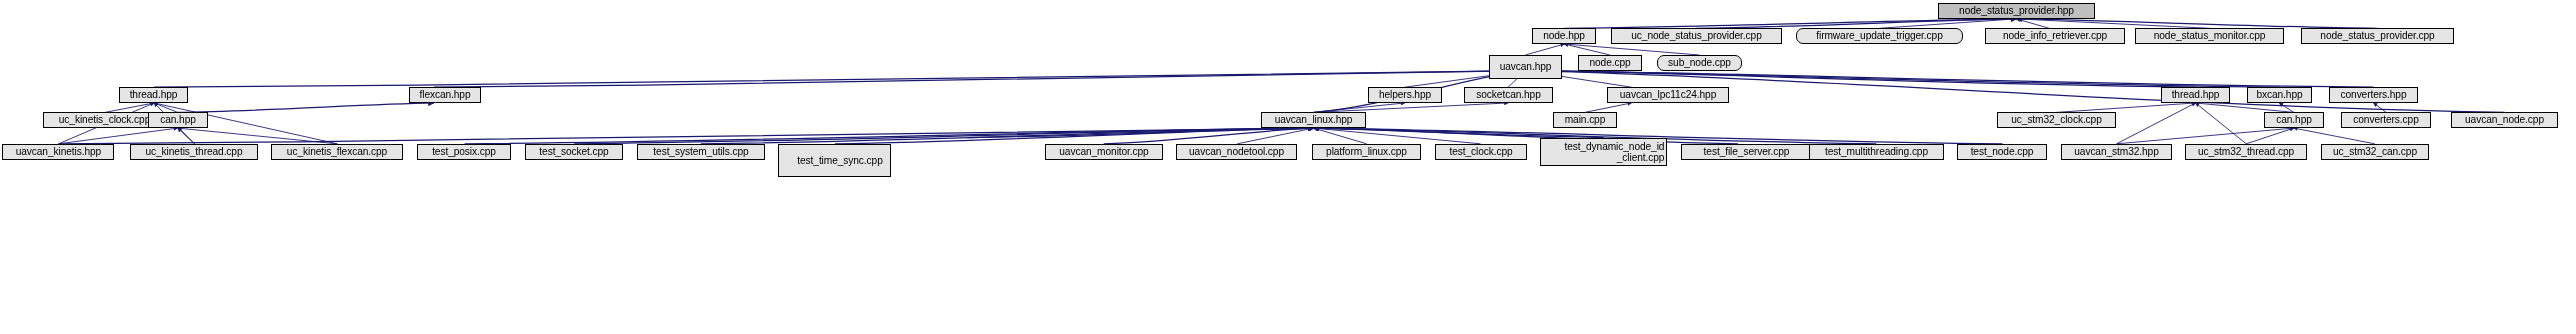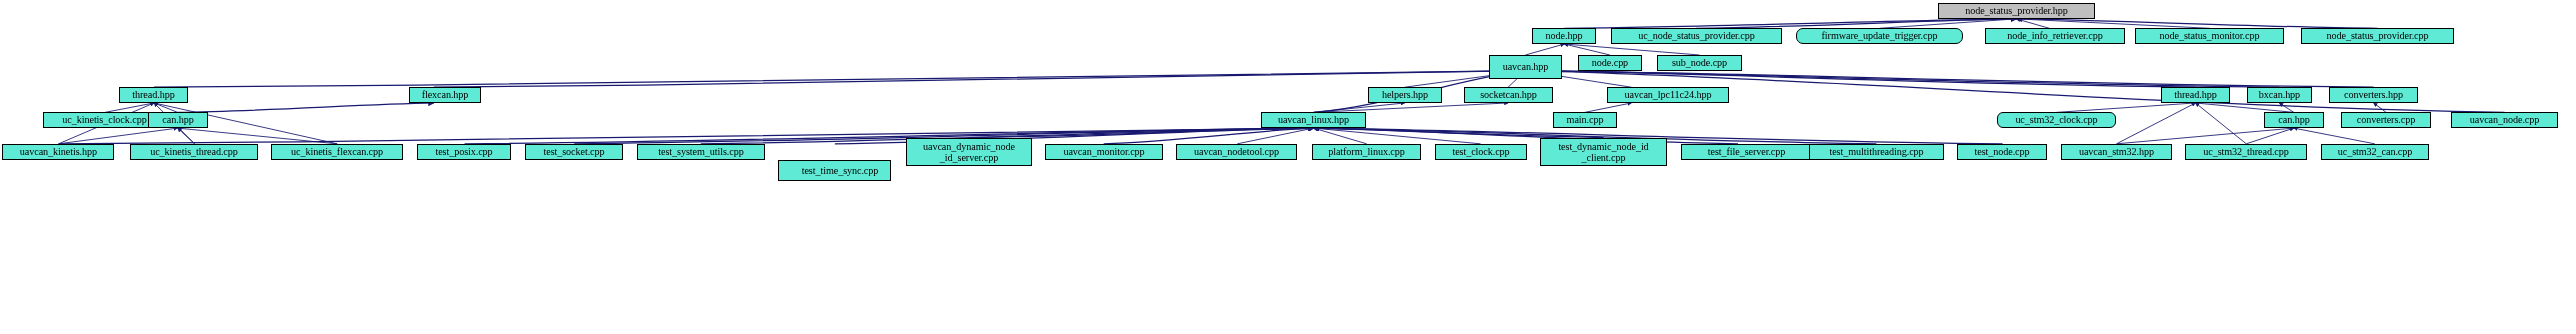--- a/index.html
+++ b/index.html
@@ -6,21 +6,21 @@
   html, body {
     margin: 0;
     padding: 0;
     background: #ffffff;
   }
   #graph-root {
     position: relative;
     width: 2576px;
     height: 334px;
     background: #ffffff;
-    font-family: Liberation Serif, serif;
+    font-family: Liberation Sans, sans-serif;
     overflow: hidden;
   }
   #edge-layer {
     position: absolute;
     left: 0;
     top: 0;
     width: 2576px;
     height: 334px;
     pointer-events: none;
   }
@@ -28,21 +28,21 @@
     position: absolute;
     left: 0;
     top: 0;
     width: 2576px;
     height: 334px;
   }
   .gnode {
     position: absolute;
     box-sizing: border-box;
     border: 0.8px solid #000000;
-    background: #5eead4;
+    background: #e5e5e5;
     color: #000000;
     font-size: 10.2px;
     line-height: 1.08;
     text-align: center;
     display: flex;
     align-items: center;
     justify-content: center;
     white-space: pre;
     letter-spacing: -0.1px;
     cursor: pointer;
@@ -130,51 +130,49 @@
   <div id="node-layer">
       <div class="gnode root" style="left: 1938px; top: 3.1px; width: 157px; height: 15.7px;"><span class="lbl">node_status_provider.hpp</span></div>
       <div class="gnode" style="left: 1532px; top: 28px; width: 64px; height: 15.7px;"><span class="lbl">node.hpp</span></div>
       <div class="gnode" style="left: 1611px; top: 28px; width: 171px; height: 15.7px;"><span class="lbl">uc_node_status_provider.cpp</span></div>
       <div class="gnode" style="left: 1796px; top: 28px; width: 167px; height: 15.7px; border-radius: 7px;"><span class="lbl">firmware_update_trigger.cpp</span></div>
       <div class="gnode" style="left: 1979px; top: 28px; width: 140px; height: 15.7px; margin-left: 6px;"><span class="lbl">node_info_retriever.cpp</span></div>
       <div class="gnode" style="left: 2135px; top: 28px; width: 149px; height: 15.7px;"><span class="lbl">node_status_monitor.cpp</span></div>
       <div class="gnode" style="left: 2301px; top: 28px; width: 153px; height: 15.7px;"><span class="lbl">node_status_provider.cpp</span></div>
       <div class="gnode" style="left: 1489px; top: 55px; width: 73px; height: 24px;"><span class="lbl">uavcan.hpp</span></div>
       <div class="gnode" style="left: 1578px; top: 55px; width: 64px; height: 15.7px;"><span class="lbl">node.cpp</span></div>
-      <div class="gnode" style="left: 1657px; top: 55px; width: 85px; height: 15.7px;"><span class="lbl">sub_node.cpp</span></div>
+      <div class="gnode" style="left: 1657px; top: 55px; width: 85px; height: 15.7px; border-radius: 7px;"><span class="lbl">sub_node.cpp</span></div>
       <div class="gnode" style="left: 119px; top: 87px; width: 69px; height: 15.7px;"><span class="lbl">thread.hpp</span></div>
       <div class="gnode" style="left: 409px; top: 87px; width: 72px; height: 15.7px;"><span class="lbl">flexcan.hpp</span></div>
       <div class="gnode" style="left: 1368px; top: 87px; width: 74px; height: 15.7px;"><span class="lbl">helpers.hpp</span></div>
       <div class="gnode" style="left: 1464px; top: 87px; width: 89px; height: 15.7px;"><span class="lbl">socketcan.hpp</span></div>
       <div class="gnode" style="left: 1571px; top: 87px; width: 122px; height: 15.7px; margin-left: 36px;"><span class="lbl">uavcan_lpc11c24.hpp</span></div>
       <div class="gnode" style="left: 2161px; top: 87px; width: 69px; height: 15.7px;"><span class="lbl">thread.hpp</span></div>
       <div class="gnode" style="left: 2247px; top: 87px; width: 65px; height: 15.7px;"><span class="lbl">bxcan.hpp</span></div>
       <div class="gnode" style="left: 2329px; top: 87px; width: 89px; height: 15.7px;"><span class="lbl">converters.hpp</span></div>
       <div class="gnode" style="left: 43px; top: 112px; width: 123px; height: 15.7px;"><span class="lbl">uc_kinetis_clock.cpp</span></div>
       <div class="gnode" style="left: 148px; top: 112px; width: 60px; height: 15.7px;"><span class="lbl">can.hpp</span></div>
       <div class="gnode" style="left: 1261px; top: 112px; width: 105px; height: 15.7px;"><span class="lbl">uavcan_linux.hpp</span></div>
       <div class="gnode" style="left: 1553px; top: 112px; width: 64px; height: 15.7px;"><span class="lbl">main.cpp</span></div>
-      <div class="gnode" style="left: 1997px; top: 112px; width: 119px; height: 15.7px; border-radius: 6px;"><span class="lbl">uc_stm32_clock.cpp</span></div>
+      <div class="gnode" style="left: 1997px; top: 112px; width: 119px; height: 15.7px;"><span class="lbl">uc_stm32_clock.cpp</span></div>
       <div class="gnode" style="left: 2264px; top: 112px; width: 60px; height: 15.7px;"><span class="lbl">can.hpp</span></div>
       <div class="gnode" style="left: 2341px; top: 112px; width: 90px; height: 15.7px;"><span class="lbl">converters.cpp</span></div>
       <div class="gnode" style="left: 2451px; top: 112px; width: 107px; height: 15.7px;"><span class="lbl">uavcan_node.cpp</span></div>
       <div class="gnode" style="left: 2.4px; top: 144px; width: 112px; height: 15.7px;"><span class="lbl">uavcan_kinetis.hpp</span></div>
       <div class="gnode" style="left: 130px; top: 144px; width: 128px; height: 15.7px;"><span class="lbl">uc_kinetis_thread.cpp</span></div>
       <div class="gnode" style="left: 271px; top: 144px; width: 132px; height: 15.7px;"><span class="lbl">uc_kinetis_flexcan.cpp</span></div>
       <div class="gnode" style="left: 417px; top: 144px; width: 94px; height: 15.7px;"><span class="lbl">test_posix.cpp</span></div>
       <div class="gnode" style="left: 525px; top: 144px; width: 98px; height: 15.7px;"><span class="lbl">test_socket.cpp</span></div>
       <div class="gnode" style="left: 637px; top: 144px; width: 128px; height: 15.7px;"><span class="lbl">test_system_utils.cpp</span></div>
-      <div class="gnode" style="left: 778px; top: 160px; width: 113px; height: 21px; padding-left: 11px;"><span class="lbl">test_time_sync.cpp</span></div>
-      <div class="gnode two-line" style="left: 906px; top: 138px; width: 126px; height: 28px;"><span class="lbl">uavcan_dynamic_node
-_id_server.cpp</span></div>
+      <div class="gnode" style="left: 778px; top: 144px; width: 113px; height: 33px; padding-left: 11px;"><span class="lbl">test_time_sync.cpp</span></div>
       <div class="gnode" style="left: 1045px; top: 144px; width: 118px; height: 15.7px;"><span class="lbl">uavcan_monitor.cpp</span></div>
       <div class="gnode" style="left: 1176px; top: 144px; width: 121px; height: 15.7px;"><span class="lbl">uavcan_nodetool.cpp</span></div>
       <div class="gnode" style="left: 1312px; top: 144px; width: 109px; height: 15.7px;"><span class="lbl">platform_linux.cpp</span></div>
       <div class="gnode" style="left: 1435px; top: 144px; width: 92px; height: 15.7px;"><span class="lbl">test_clock.cpp</span></div>
-      <div class="gnode two-line" style="left: 1540px; top: 138px; width: 127px; height: 28px;"><span class="lbl">test_dynamic_node_id
+      <div class="gnode two-line" style="left: 1540px; top: 138px; width: 127px; height: 28px; text-align: right;"><span class="lbl">test_dynamic_node_id
 _client.cpp</span></div>
       <div class="gnode" style="left: 1681px; top: 144px; width: 131px; height: 15.7px;"><span class="lbl">test_file_server.cpp</span></div>
       <div class="gnode" style="left: 1809px; top: 144px; width: 135px; height: 15.7px;"><span class="lbl">test_multithreading.cpp</span></div>
       <div class="gnode" style="left: 1957px; top: 144px; width: 90px; height: 15.7px;"><span class="lbl">test_node.cpp</span></div>
       <div class="gnode" style="left: 2061px; top: 144px; width: 111px; height: 15.7px;"><span class="lbl">uavcan_stm32.hpp</span></div>
       <div class="gnode" style="left: 2185px; top: 144px; width: 122px; height: 15.7px;"><span class="lbl">uc_stm32_thread.cpp</span></div>
       <div class="gnode" style="left: 2321px; top: 144px; width: 108px; height: 15.7px;"><span class="lbl">uc_stm32_can.cpp</span></div>
     </div>
 </div>
 

